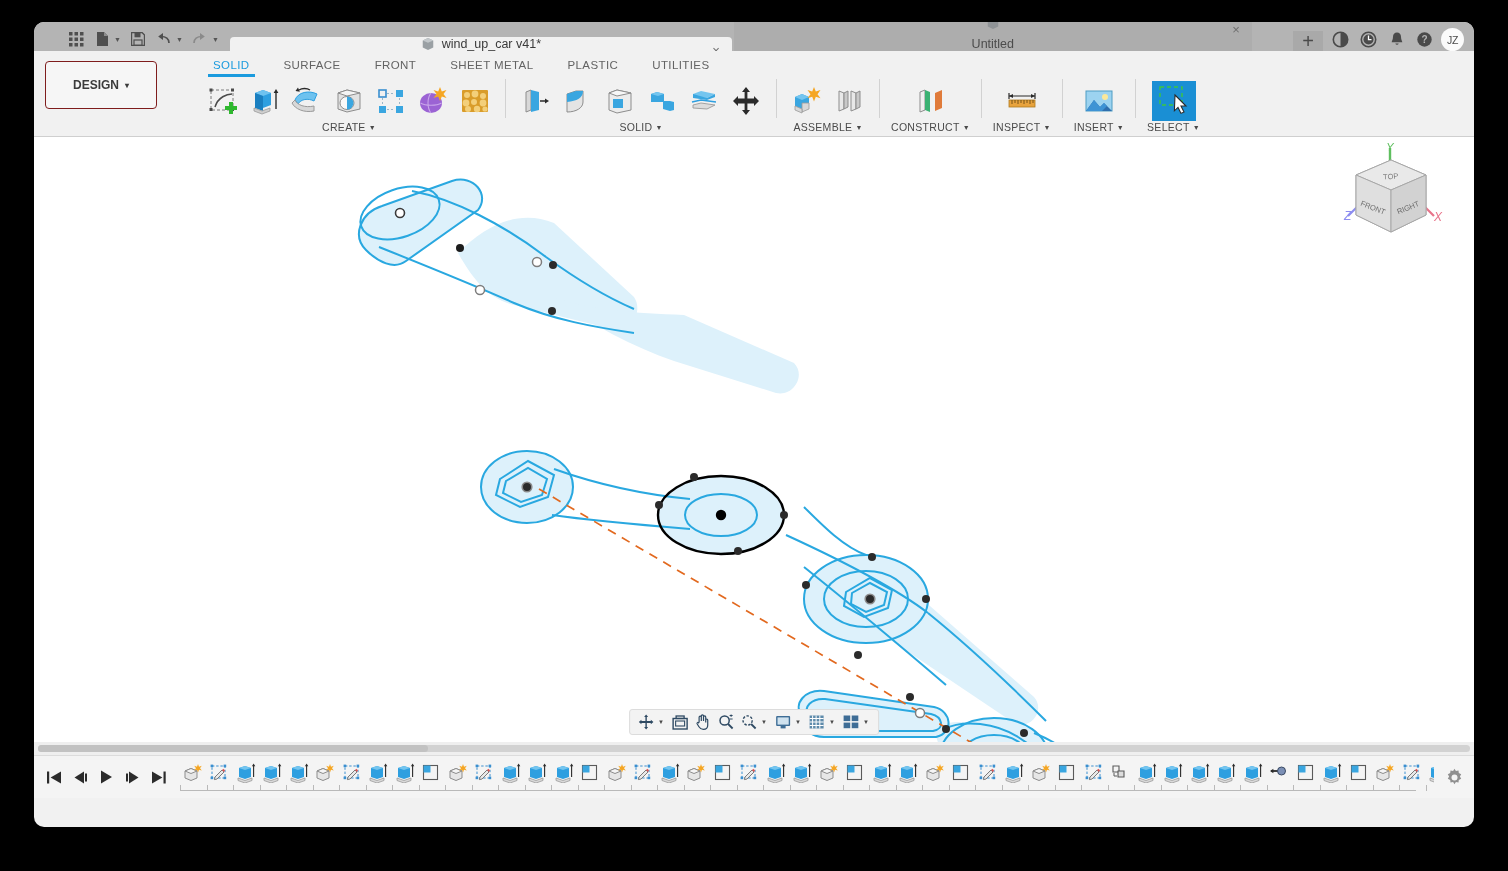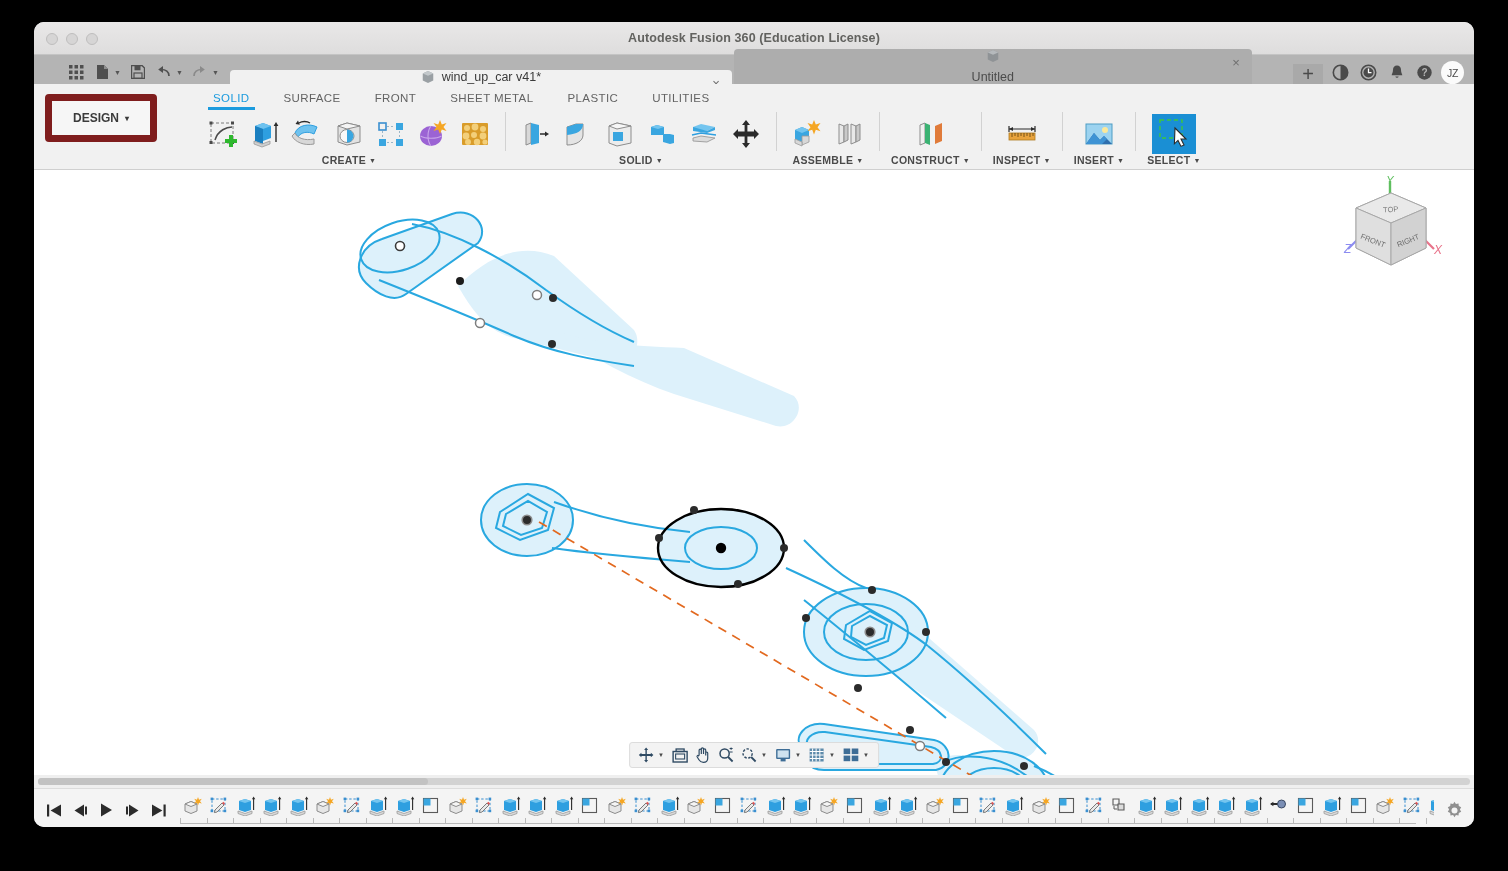--- a/index.html
+++ b/index.html
@@ -96,33 +96,33 @@
     padding: 8px 17px 6px; position: relative;
   }
   .wstab.active { color: #1b9bde; }
   .wstab.active::after {
     content: ''; position: absolute; left: 12px; right: 12px; bottom: 0;
     height: 3px; background: #1b9bde;
   }
   .design-btn {
     position: absolute; left: 11px; top: 10px;
     width: 112px; height: 48px;
-    background: #f6f6f6; border: 7px solid #7f1d1d; border-radius: 4px;
+    background: #f6f6f6; border: 1px solid #7f1d1d; border-radius: 4px;
     display: flex; align-items: center; justify-content: center; gap: 6px;
     font-size: 12px; color: #3b3b3b; font-weight: bold;
   }
   .groups {
     position: absolute; left: 162px; top: 26px; right: 0; bottom: 0;
     display: flex; align-items: flex-start;
   }
   .group { display: flex; flex-direction: column; align-items: center; padding: 0 8px; position:relative;}
   .group .items { display: flex; align-items: flex-end; gap: 4px; height: 44px; }
   .group .glabel {
     font-size: 10.5px; color: #4a4a4a; margin-top: 0; letter-spacing: .3px;
-    display: flex; align-items: center; gap: 3px; font-weight: bold;
+    display: flex; align-items: center; gap: 3px;
   }
   .gsep { width: 1px; align-self: stretch; background: #d2d2d2; margin: 2px 3px 18px; }
   .tool { width: 38px; height: 40px; display: flex; align-items: center; justify-content: center; }
   .tool svg { display: block; }
   .tool.selected-bg { background: #1a8fd4; }
 
   
   .canvas {
     position: relative;
     height: 605px; background: #ffffff;
@@ -161,28 +161,20 @@
     position: absolute; left: 0; right: 18px; bottom: 6px; height: 1px; background: #b9b9b9;
   }
   .tl-tick { position: absolute; bottom: 6px; width: 1px; height: 6px; background: #b9b9b9; }
   .tl-gear { width: 40px; display: flex; align-items: center; justify-content: center; color: #8a8a8a; }
 </style>
 </head>
 <body>
 
 <div id="app">
 
-  <div class="titlebar">
-    <div class="traffic">
-      <span></span>
-      <span></span>
-      <span></span>
-    </div>
-    <div class="win-title">Autodesk Fusion 360 (Education License)</div>
-  </div>
 
   <div class="tabrow">
     <div class="qat">
       <div class="qat-btn">
         <svg width="15" height="15" viewBox="0 0 15 15">
           <g fill="#4f4f4f">
             <rect x="0" y="0" width="3.5" height="3.5"></rect>
               <rect x="5.5" y="0" width="3.5" height="3.5"></rect>
               <rect x="11" y="0" width="3.5" height="3.5"></rect>
             <rect x="0" y="5.5" width="3.5" height="3.5"></rect>

